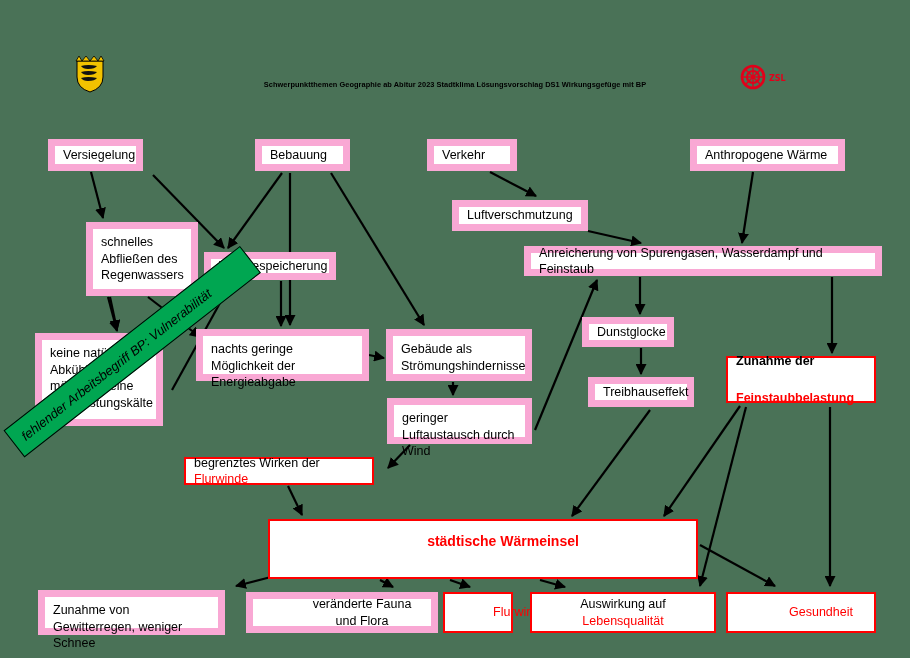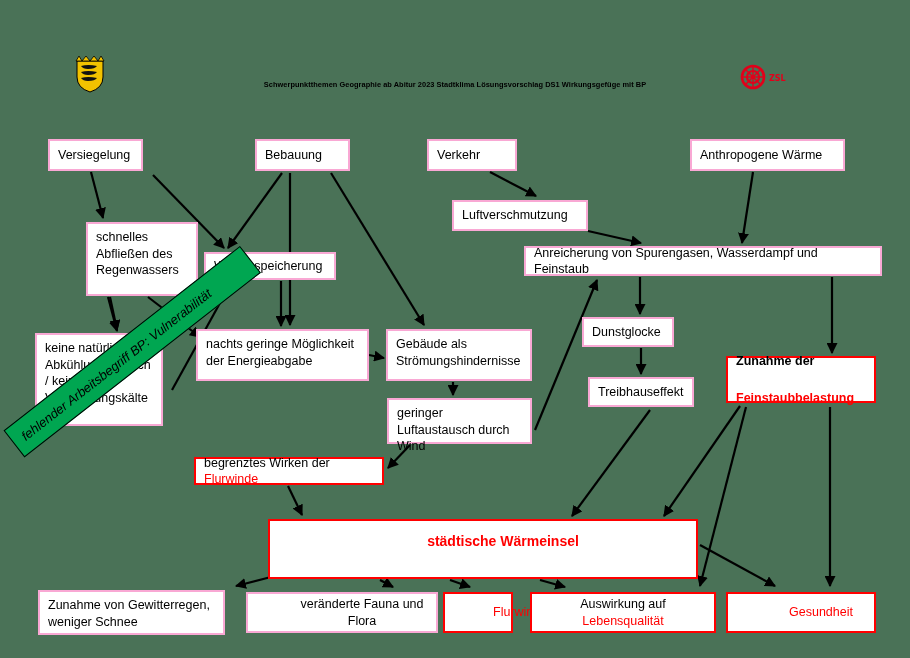--- a/index.html
+++ b/index.html
@@ -17,21 +17,21 @@
   }
   #arrow-layer {
     position: absolute;
     left: 0; top: 0;
     width: 910px; height: 658px;
     pointer-events: none;
   }
   .node {
     position: absolute;
     background: #ffffff;
-    border: 2px solid #f9a8d4;
+    border: 7px solid #f9a8d4;
     box-sizing: border-box;
     font-size: 12.5px;
     color: #000000;
     line-height: 1.32;
     padding: 5px 8px;
     display: flex;
     align-items: center;
   }
   .node.center-txt { justify-content: center; text-align: center; padding-left: 48px; }
   .node.redbox { border: 2px solid #ff0000; }
@@ -201,21 +201,21 @@
       <div class="node" style="left: 588px; top: 377px; width: 106px; height: 30px;">
         <span>Treibhauseffekt</span>
       </div>
       <div class="node redbox" style="left: 726px; top: 356px; width: 150px; height: 47px; flex-direction: column; align-items: flex-start; justify-content: center; gap: 20px;">
         <span style="font-weight: bold;">Zunahme der </span>
         <span style="color: rgb(255, 0, 0); font-weight: bold;">Feinstaubbelastung</span>
       </div>
       <div class="node tall" style="left: 387px; top: 398px; width: 145px; height: 46px;">
         <span>geringer Luftaustausch durch Wind</span>
       </div>
-      <div class="node redbox" style="left: 194px; top: 457px; width: 190px; height: 28px;">
+      <div class="node redbox" style="left: 184px; top: 457px; width: 190px; height: 28px;">
         <div style="width: 100%;"><span>begrenztes Wirken der </span><span style="color: rgb(255, 0, 0);">Flurwinde</span></div>
       </div>
       <div class="node redbox center-txt" style="left: 268px; top: 519px; width: 430px; height: 60px; align-items: flex-start;">
         <span class="bigbox-label" style="display: block; width: 100%; text-align: center; margin-top: 6px;">städtische Wärmeinsel</span>
       </div>
       <div class="node tall" style="left: 38px; top: 590px; width: 187px; height: 45px;">
         <span>Zunahme von Gewitterregen, weniger Schnee</span>
       </div>
       <div class="node center-txt" style="left: 246px; top: 592px; width: 192px; height: 41px;">
         <span>veränderte Fauna und Flora</span>

